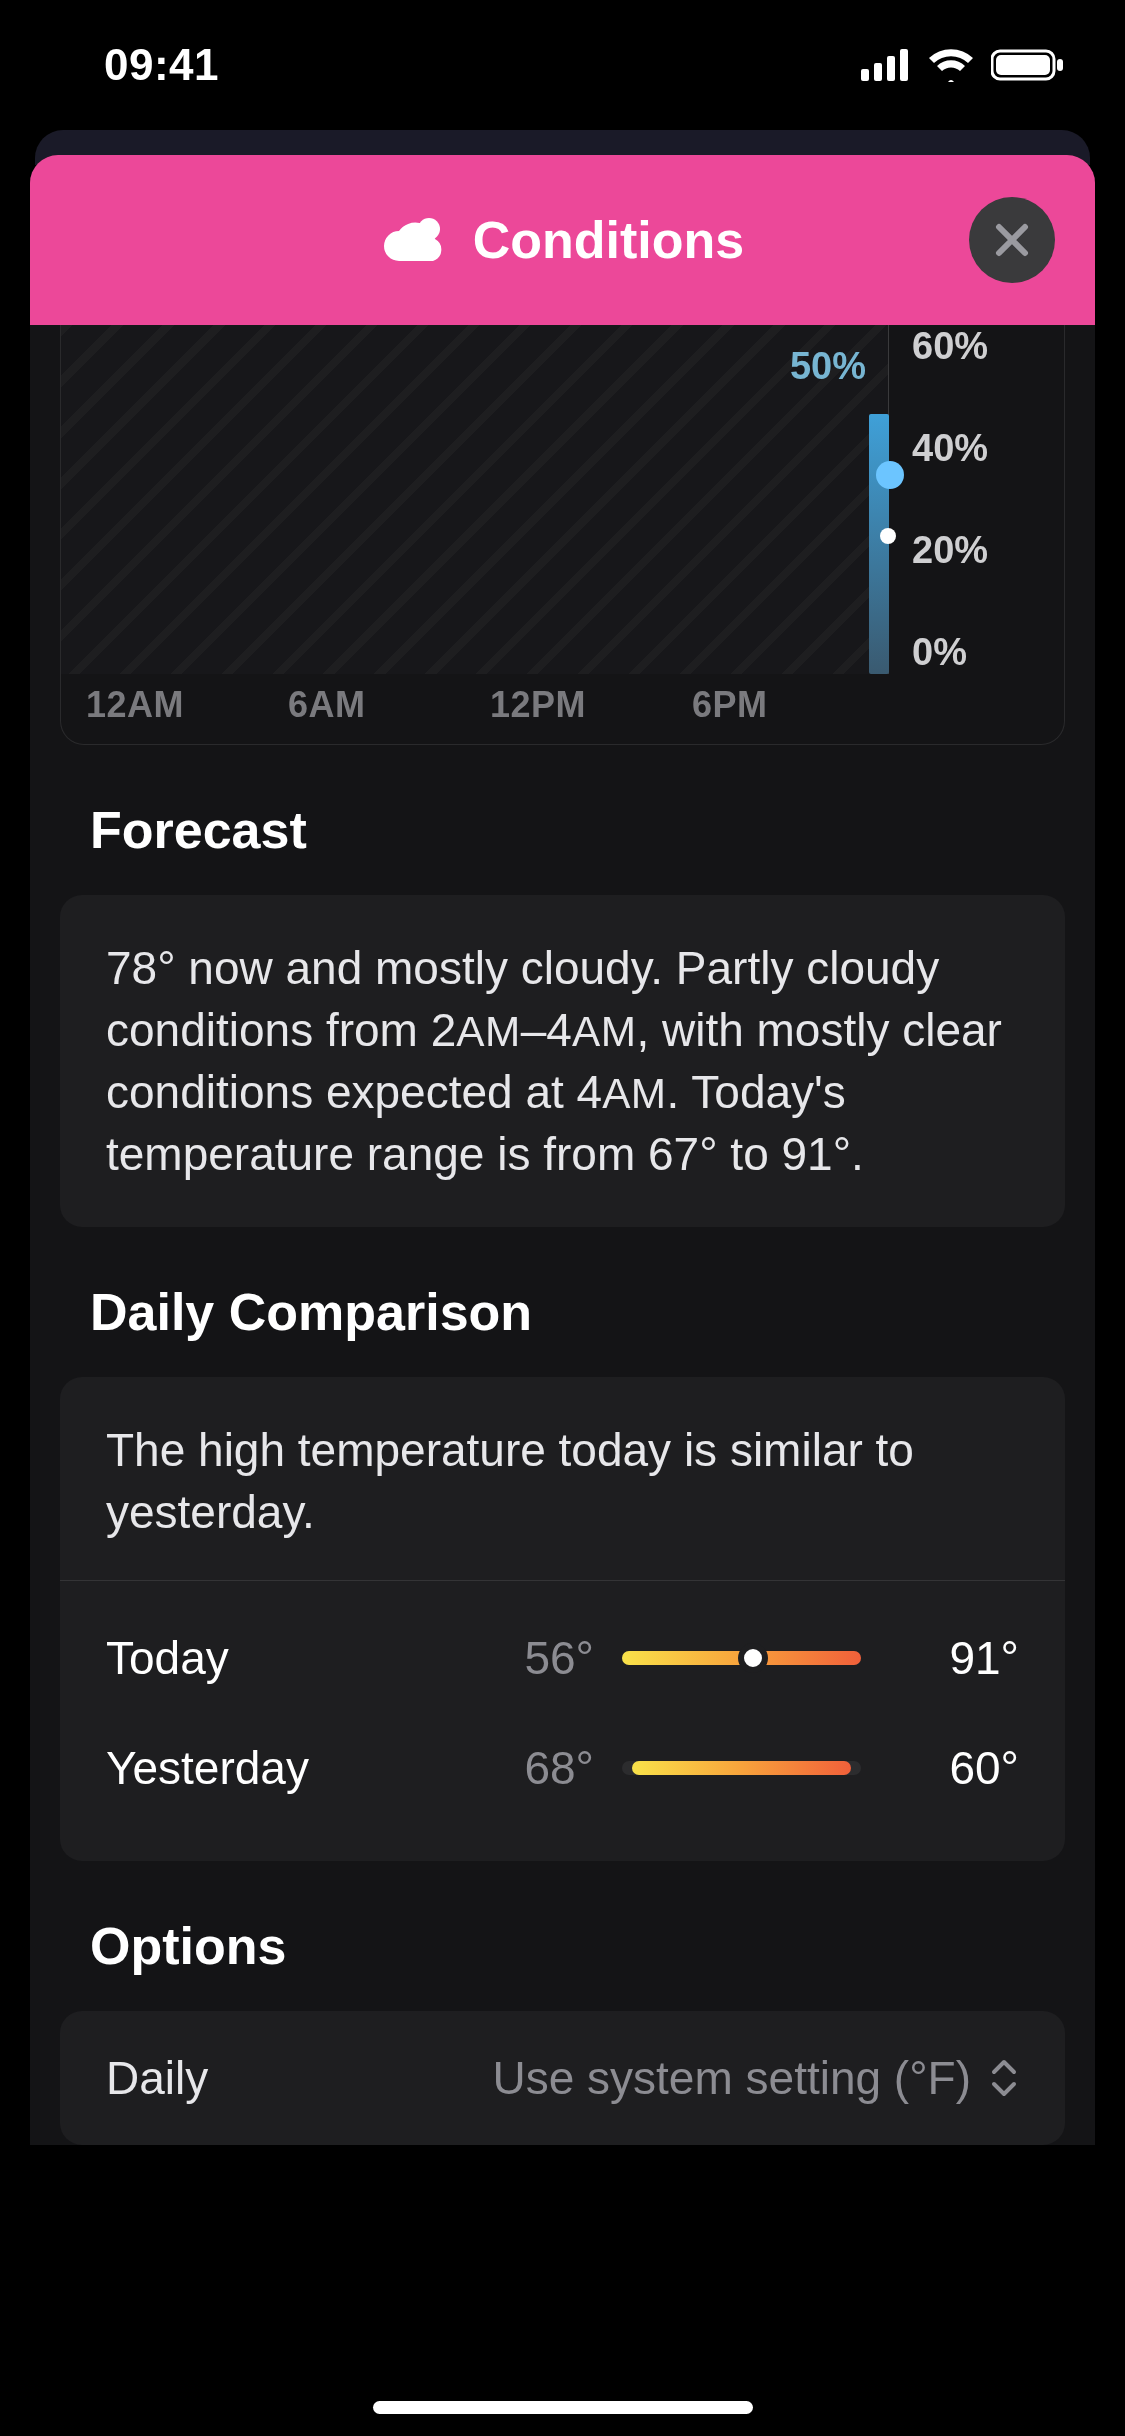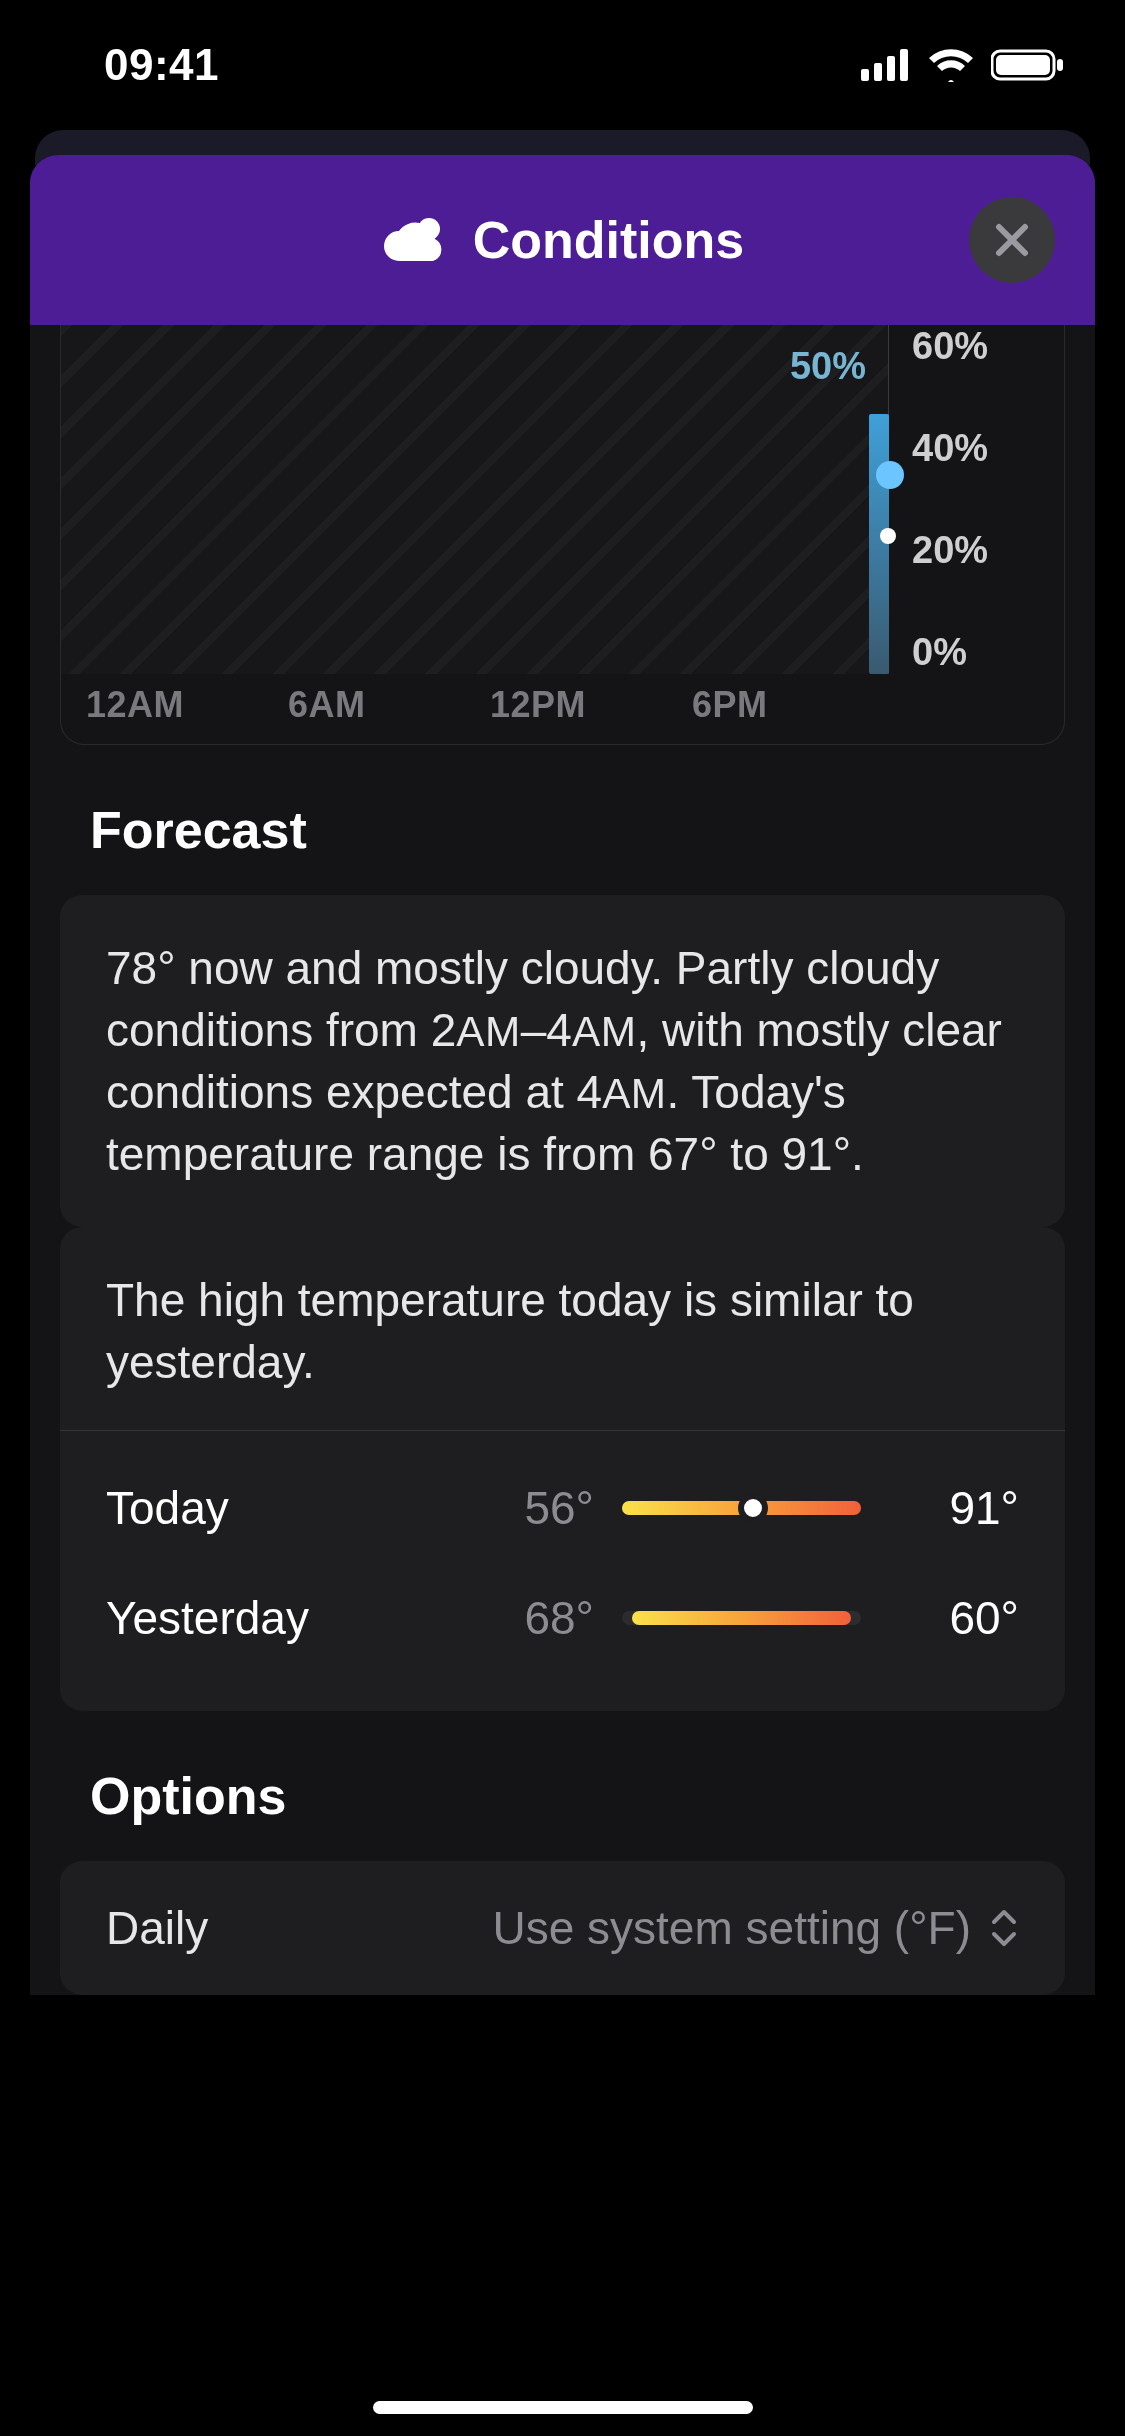--- a/index.html
+++ b/index.html
@@ -30,21 +30,21 @@
     margin: 0 5px;
   }
   .sheet {
     background: #141416;
     border-radius: 28px 28px 0 0;
     margin-top: -10px;
     overflow: hidden;
   }
   .sheet-header {
     height: 170px;
-    background: #4c1d95;
+    background: #ec4899;
     display: flex;
     align-items: center;
     justify-content: center;
     position: relative;
   }
   .sheet-title { font-size: 52px; font-weight: 700; display: flex; align-items: center; gap: 22px; }
   .close-btn {
     position: absolute;
     right: 40px;
     top: 50%;
@@ -231,20 +231,21 @@
 
     <div class="body">
 
       <div class="section-title">Forecast</div>
       <div class="card">
         <span>
           <span>78° now and mostly cloudy. Partly cloudy conditions from 2</span><span class="smallcaps">AM</span><span>–4</span><span class="smallcaps">AM</span><span>, with mostly clear conditions expected at 4</span><span class="smallcaps">AM</span><span>. Today's temperature range is from 67° to 91°.</span>
         </span>
       </div>
 
+      <div class="section-title">Daily Comparison</div>
       <div class="card compare-card">
         <div class="compare-text">The high temperature today is similar to yesterday.</div>
         <div class="compare-sep"></div>
         <div class="compare-rows">
           <div class="crow">
             <div class="lbl">Today</div>
             <div class="lo">56°</div>
             <div class="bar-wrap">
               <div class="bar-fill" style="left:0%; right:0%;"></div>
               <div class="bar-dot" style="left:55%;"></div>

